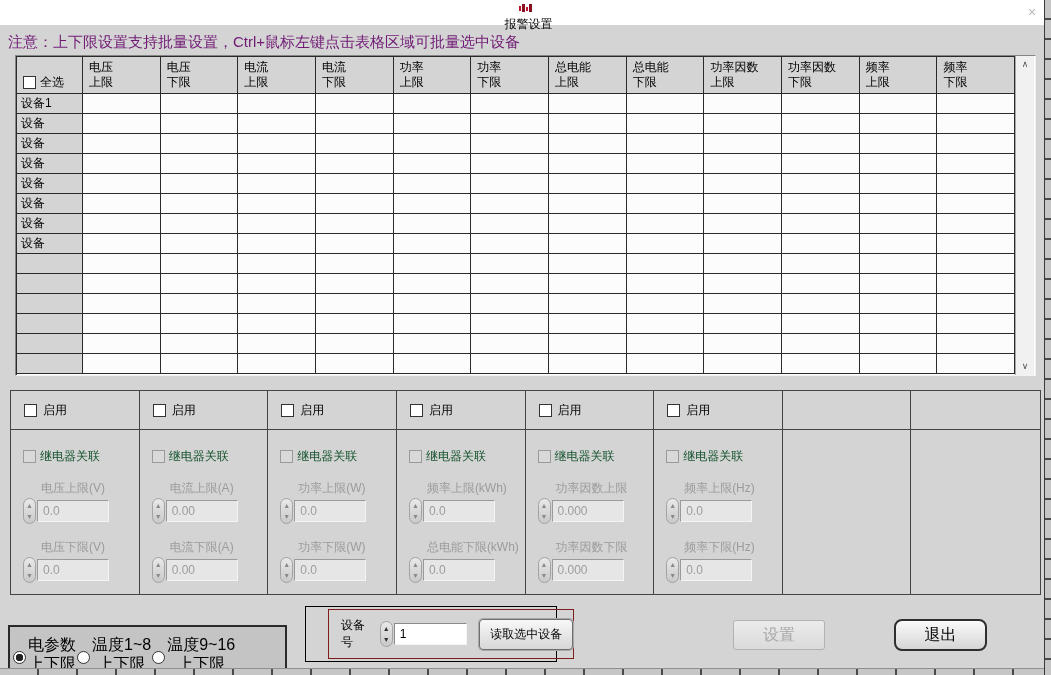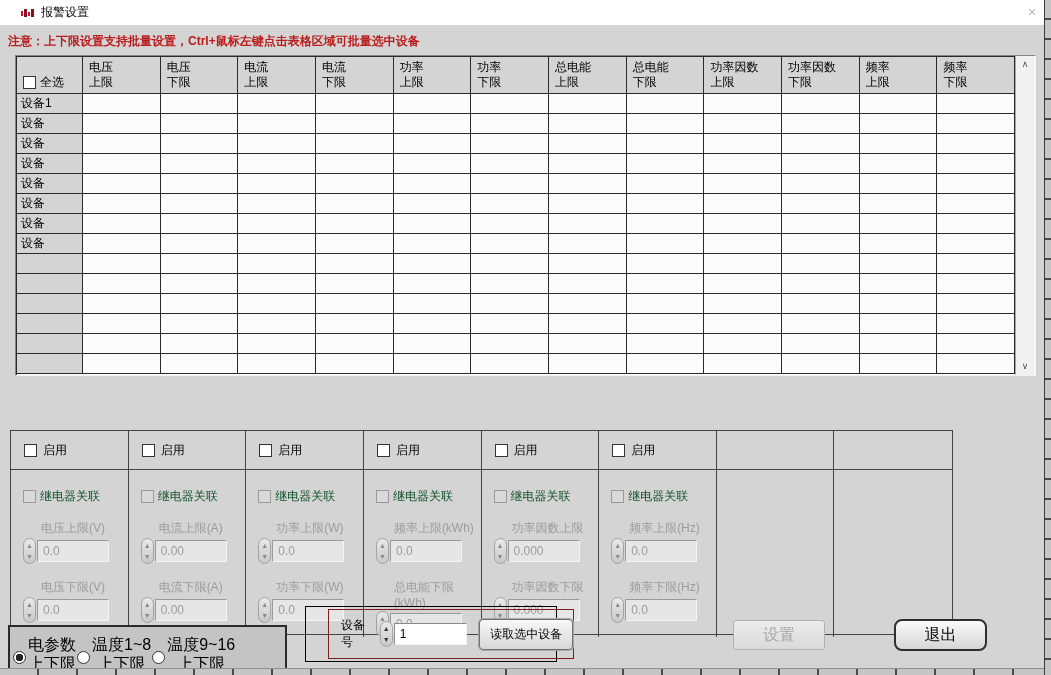--- a/index.html
+++ b/index.html
@@ -2,28 +2,28 @@
 <html><head>
 <meta charset="utf-8">
 <style>
   * { margin:0; padding:0; box-sizing:border-box; }
   html,body { width:1051px; height:675px; }
   body { font-family:"Liberation Sans","DejaVu Sans",sans-serif; font-size:12px; color:#000; }
   .window { position:relative; width:1051px; height:675px; background:#d4d4d4; overflow:hidden; }
 
   
   .titlebar { position:absolute; left:0; top:0; width:1044px; height:25px; background:#ffffff;
-              display:flex; align-items:center; padding-left:20px; }
+              display:flex; align-items:center; padding-left:13px;flex-direction:column; }
   .app-icon { width:16px; height:16px; margin-right:5px; display:inline-flex; align-items:center; }
   .window-title { font-size:12px; color:#000; }
   .close-btn { position:absolute; left:1022px; top:2px; width:20px; height:20px; text-align:center;
                line-height:20px; font-size:14px; color:#b9b9b9; cursor:default; }
 
   
-  .notice { position:absolute; left:8px; top:33px; color:#b91c1c; font-weight:bold; font-size:12px; }
+  .notice { position:absolute; left:8px; top:33px; color:#701a75; font-weight:normal; font-size:15px; }
 
   
   .tablewrap { position:absolute; left:15px; top:55px; width:1021px; height:321px;
                border:1px solid; border-color:#868686 #f2f2f2 #f2f2f2 #868686; background:#fcfcfc;
                display:flex; }
   .gridarea { width:999px; height:100%; border-top:1px solid #2a2a2a; border-left:1px solid #2a2a2a; overflow:hidden; }
   .trow { display:flex; height:20px; }
   .trow.hrow { height:37px; }
   .cell { border-right:1px solid #2a2a2a; border-bottom:1px solid #2a2a2a; background:#fcfcfc;
           overflow:hidden; white-space:nowrap; }
@@ -33,22 +33,22 @@
   .cbx { display:inline-block; width:13px; height:13px; background:#fff; border:1px solid #333;
          flex:none; margin-right:4px; vertical-align:-2px; }
   .cbx.dis { background:#d9d9d9; border-color:#9a9a9a; }
 
   
   .vscroll { width:19px; height:100%; background:#f1f1f1; border-left:1px solid #a8a8a8;
              display:flex; flex-direction:column; justify-content:space-between; }
   .sarrow { height:17px; text-align:center; font-size:9px; line-height:16px; color:#505050; background:#f1f1f1; }
 
   
-  .panel { position:absolute; left:10px; top:390px; width:943px; height:205px;
-           border:1px solid #444; display:grid; grid-template-columns:repeat(8,1fr);margin-top:40px; }
+  .panel { position:absolute; left:10px; top:390px; width:1031px; height:205px;
+           border:1px solid #444; display:grid; grid-template-columns:repeat(8,1fr); }
   .pcol { border-right:1px solid #444; }
   .pcol:last-child { border-right:none; }
   .enable-row { height:39px; border-bottom:1px solid #444; display:flex; align-items:center; padding-left:13px; }
   .enable-row .lbl { margin-left:2px; }
   .pbody { padding-left:12px; }
   .relay { margin-top:18px; display:flex; align-items:center; color:#14532d; }
   .limlabel { margin:15px 0 1px 18px; color:#9c9c9c; }
   .spinrow { display:flex; align-items:center; }
   .spin { width:13px; height:26px; border:1px solid #a2a2a2; border-radius:7px;
           background:linear-gradient(#e9e9e9,#c9c9c9); display:flex; flex-direction:column;

